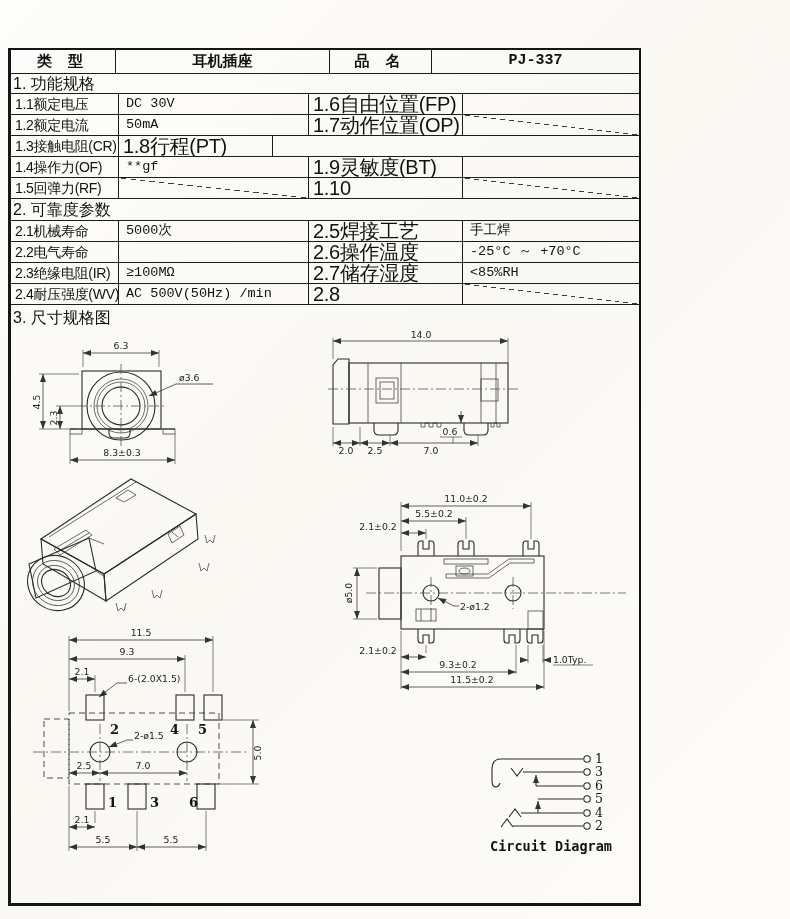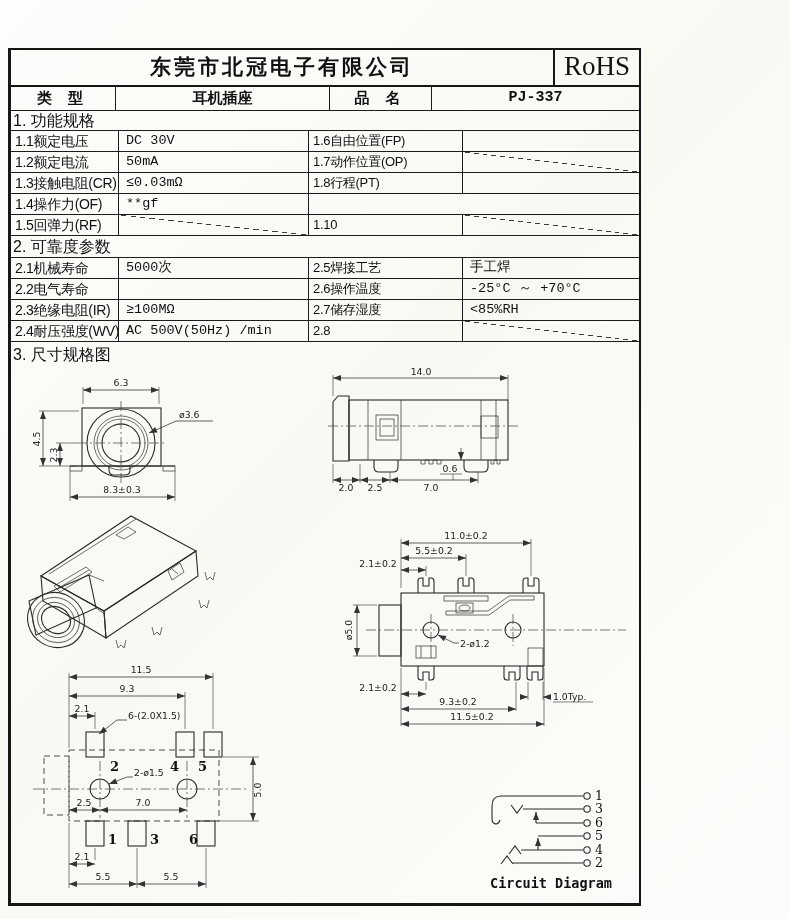--- a/index.html
+++ b/index.html
@@ -20,21 +20,21 @@
   .h4{flex:1;border-left:1px solid #1c1c1c;font-family:Liberation Mono, monospace;font-weight:bold;font-size:16px;}
   .sechead{height:20px;line-height:20px;border-bottom:1px solid #1c1c1c;font-size:16px;padding-left:2px;box-sizing:border-box;}
   .sechead.sh2{height:22px;line-height:22px;}
   .sechead.sh3{height:26px;line-height:25px;border-bottom:none;}
   .trow{display:flex;height:21px;border-bottom:1px solid #1c1c1c;box-sizing:border-box;}
   .trow .cell{box-sizing:border-box;overflow:visible;white-space:nowrap;line-height:20px;}
   .lc{font-size:14px;padding-left:4px;letter-spacing:-0.3px;}
   .vc{font-family:"Liberation Mono",monospace;font-weight:normal;font-size:13.5px;padding-left:7px;}
   .c1{width:108px;border-right:1px solid #1c1c1c;}
   .c2{width:190px;border-right:1px solid #1c1c1c;}
-  .c3{width:154px;border-right:1px solid #1c1c1c;font-size:13px;}
+  .c3{width:154px;border-right:1px solid #1c1c1c;font-size:20px;}
   .c4{flex:1;}
   .sl{background:linear-gradient(to right top,transparent 49.3%,#3c3c3c 49.3%,#3c3c3c 50.7%,transparent 50.7%);}
   .drawings{position:relative;height:539px;}
   .fig{position:absolute;}
   
   .ln{stroke:#2b2b2b;stroke-width:1.1;fill:none;}
   .lt{stroke:#2f2f2f;stroke-width:.7;fill:none;}
   .dim{stroke:#3a3a3a;stroke-width:.8;fill:none;}
   .ext{stroke:#4a4a4a;stroke-width:.7;fill:none;}
   .cl{stroke:#555;stroke-width:.8;fill:none;stroke-dasharray:10 3 2 3;}
@@ -57,24 +57,20 @@
       </marker>
     <pattern id="hatch" width="5" height="5" patternUnits="userSpaceOnUse" patternTransform="rotate(-45)">
         <line x1="0" y1="0" x2="0" y2="5" stroke="#3a3a3a" stroke-width="1.1"></line>
       </pattern>
   </defs>
 </svg>
 
 <div class="page">
   <div class="frame">
 
-    <div class="hrow1">
-      <div class="company">东莞市北冠电子有限公司</div>
-      <div class="rohs">RoHS</div>
-    </div>
 
     <div class="hrow2">
       <div class="c h1">类 型</div>
       <div class="c h2">耳机插座</div>
       <div class="c h3">品 名</div>
       <div class="c h4">PJ-337</div>
     </div>
 
     <div class="sechead">1.  功能规格</div>
 
@@ -85,27 +81,27 @@
       <div class="cell vc c4"></div>
     </div>
     <div class="trow">
       <div class="cell lc c1">1.2额定电流</div>
       <div class="cell vc c2">50mA</div>
       <div class="cell lc c3">1.7动作位置(OP)</div>
       <div class="cell vc c4 sl"></div>
     </div>
     <div class="trow">
       <div class="cell lc c1">1.3接触电阻(CR)</div>
-      <div class="cell vc c2">≤0.03mΩ</div>
       <div class="cell lc c3">1.8行程(PT)</div>
       <div class="cell vc c4"></div>
     </div>
     <div class="trow">
       <div class="cell lc c1">1.4操作力(OF)</div>
       <div class="cell vc c2">**gf</div>
+      <div class="cell lc c3">1.9灵敏度(BT)</div>
       <div class="cell vc c4"></div>
     </div>
     <div class="trow">
       <div class="cell lc c1">1.5回弹力(RF)</div>
       <div class="cell vc c2 sl"></div>
       <div class="cell lc c3">1.10</div>
       <div class="cell vc c4 sl"></div>
     </div>
 
     <div class="sechead sh2">2.  可靠度参数</div>

